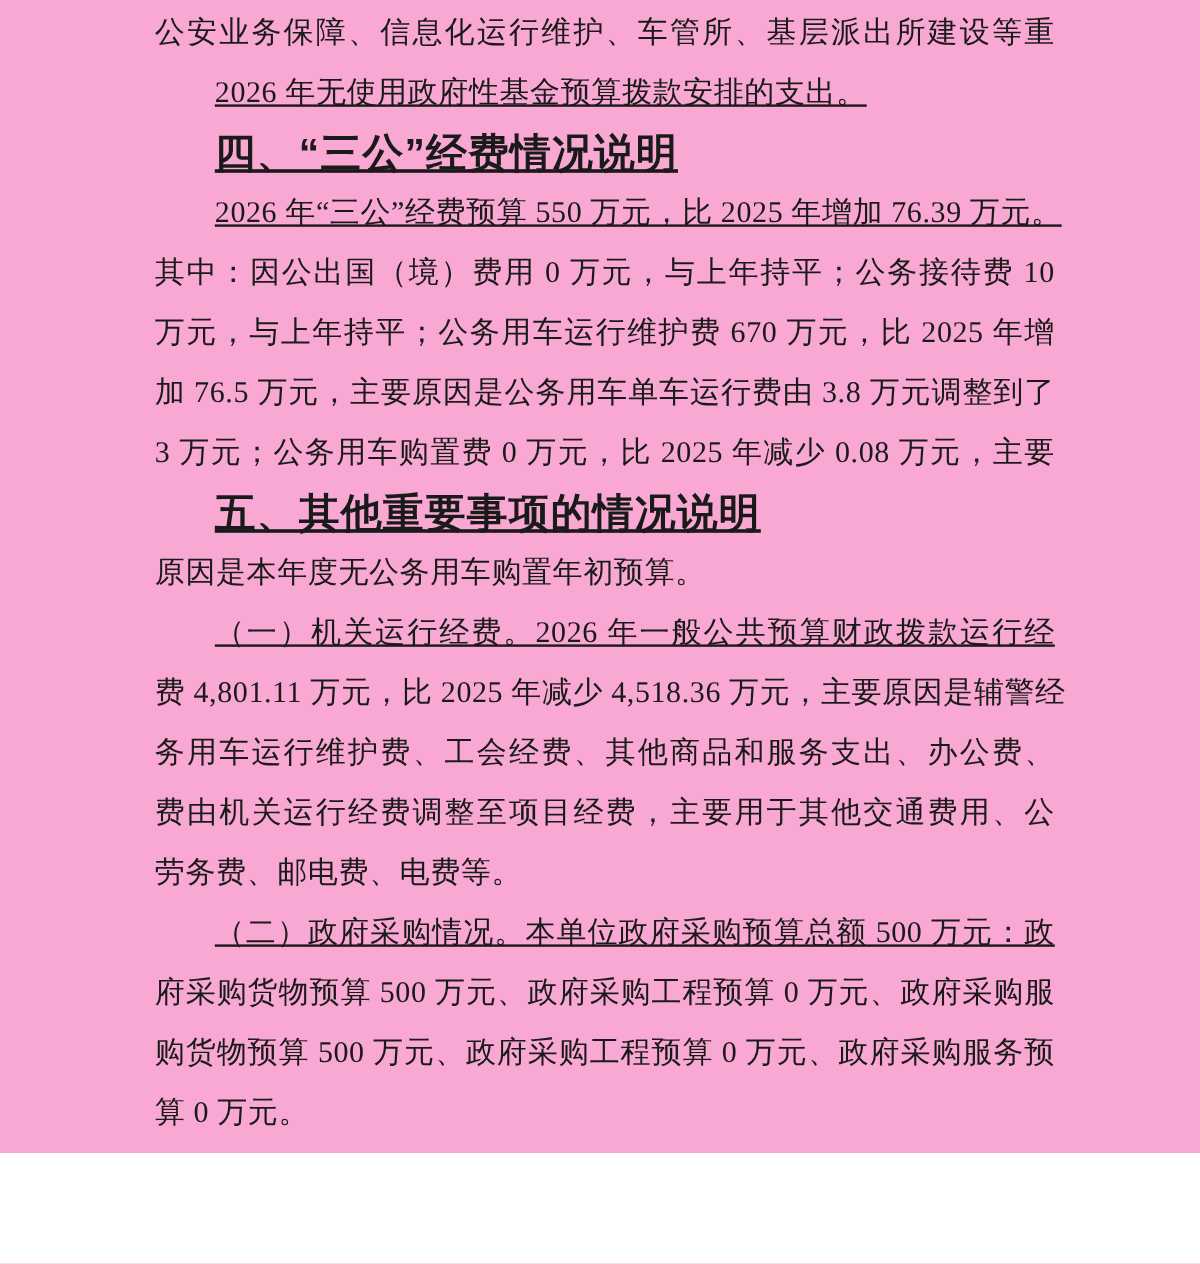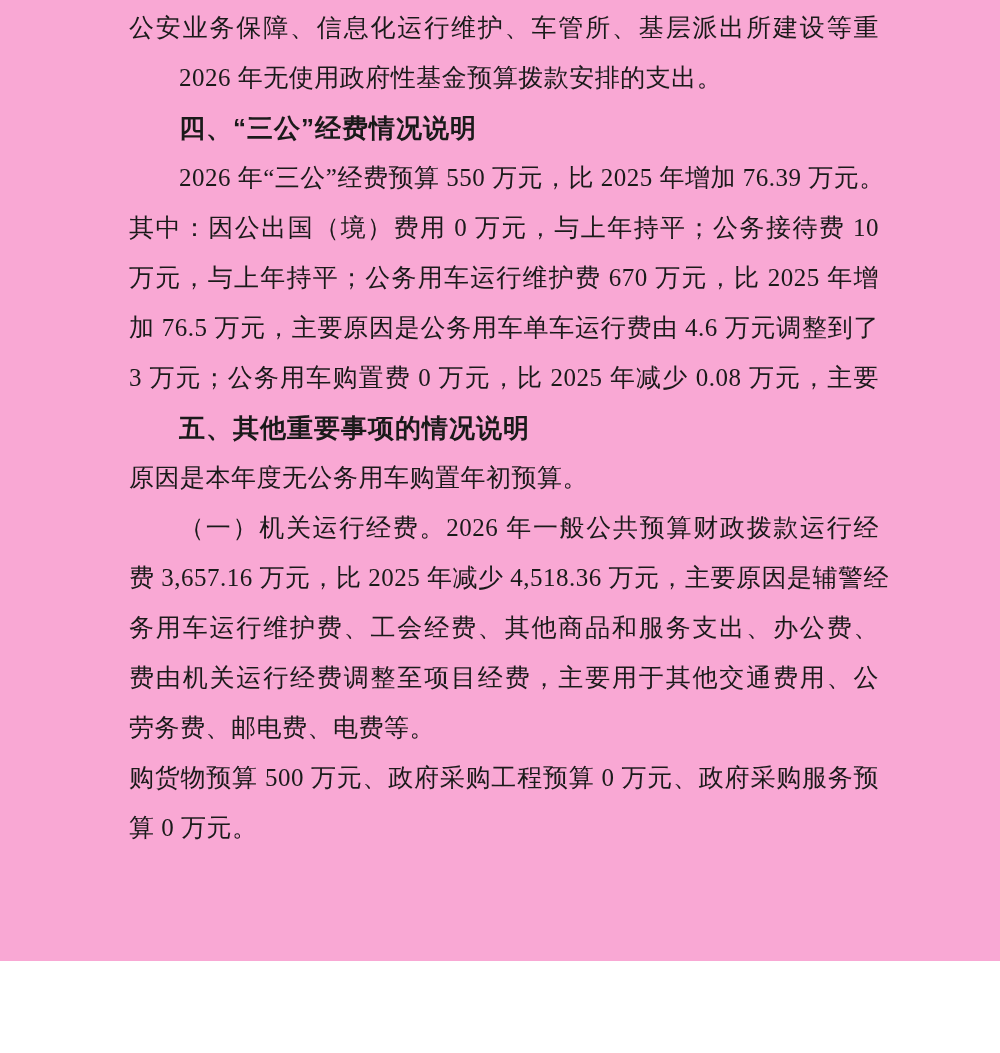--- a/index.html
+++ b/index.html
@@ -32,45 +32,48 @@
     letter-spacing: 0.5px;
   }
   
   .line.j {
     text-align: justify;
     text-align-last: justify;
   }
   
   .line.ind {
     text-indent: 50px;
+    text-decoration: underline;
   }
   
   .line.head {
     font-family: "Liberation Sans", "DejaVu Sans", sans-serif;
     font-weight: 700;
-    font-size: 26px;
+    font-size: 34px;
     letter-spacing: 1px;
   }
 </style>
 </head>
 <body>
 
 <div class="page">
   <div class="text-block">
     <div class="line j">公安业务保障、信息化运行维护、车管所、基层派出所建设等重</div>
     <div class="line ind">2026 年无使用政府性基金预算拨款安排的支出。</div>
     <div class="line ind head">四、“三公”经费情况说明</div>
     <div class="line ind j">2026 年“三公”经费预算 550 万元，比 2025 年增加 76.39 万元。</div>
     <div class="line j">其中：因公出国（境）费用 0 万元，与上年持平；公务接待费 10</div>
     <div class="line j">万元，与上年持平；公务用车运行维护费 670 万元，比 2025 年增</div>
-    <div class="line j">加 76.5 万元，主要原因是公务用车单车运行费由 4.6 万元调整到了</div>
+    <div class="line j">加 76.5 万元，主要原因是公务用车单车运行费由 3.8 万元调整到了</div>
     <div class="line j">3 万元；公务用车购置费 0 万元，比 2025 年减少 0.08 万元，主要</div>
     <div class="line ind head">五、其他重要事项的情况说明</div>
     <div class="line">原因是本年度无公务用车购置年初预算。</div>
     <div class="line ind j">（一）机关运行经费。2026 年一般公共预算财政拨款运行经</div>
-    <div class="line j">费 3,657.16 万元，比 2025 年减少 4,518.36 万元，主要原因是辅警经</div>
+    <div class="line j">费 4,801.11 万元，比 2025 年减少 4,518.36 万元，主要原因是辅警经</div>
     <div class="line j">务用车运行维护费、工会经费、其他商品和服务支出、办公费、</div>
     <div class="line j">费由机关运行经费调整至项目经费，主要用于其他交通费用、公</div>
     <div class="line">劳务费、邮电费、电费等。</div>
+    <div class="line ind j">（二）政府采购情况。本单位政府采购预算总额 500 万元：政</div>
+    <div class="line j">府采购货物预算 500 万元、政府采购工程预算 0 万元、政府采购服</div>
     <div class="line j">购货物预算 500 万元、政府采购工程预算 0 万元、政府采购服务预</div>
     <div class="line">算 0 万元。</div>
   </div>
 </div>
 
 </body></html>

